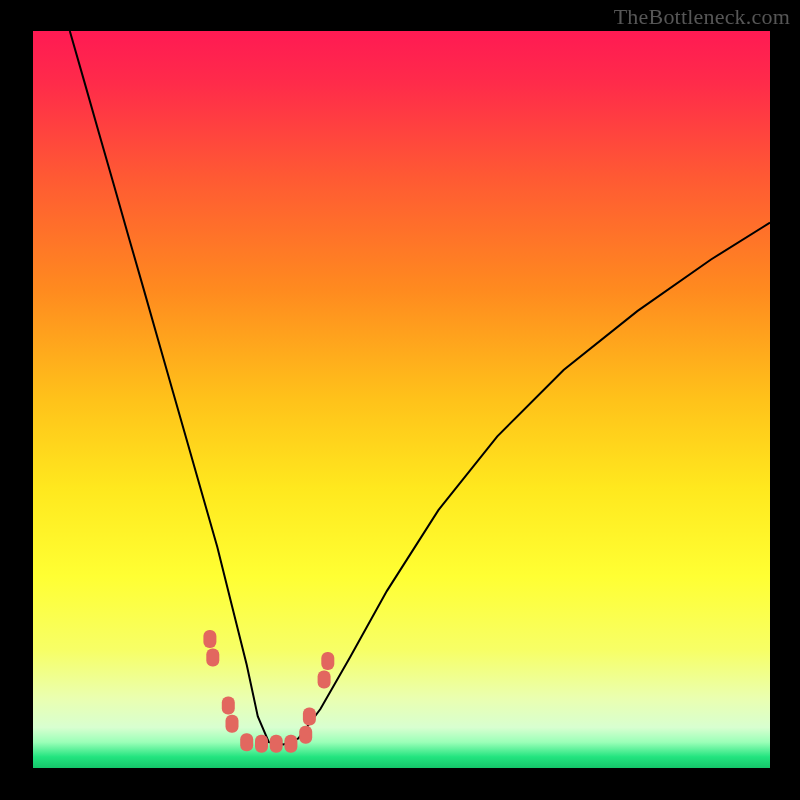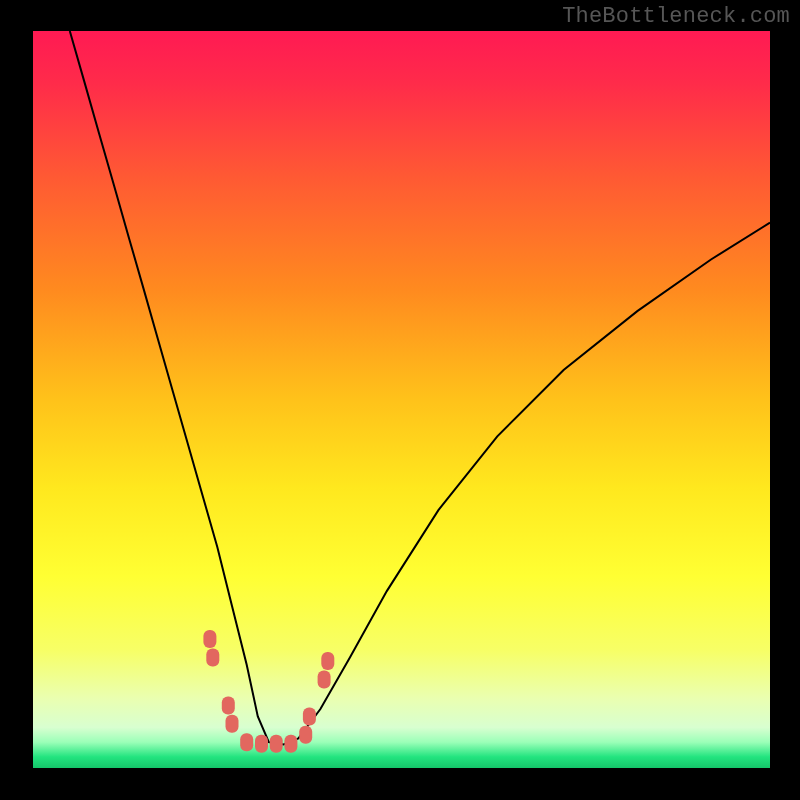--- a/index.html
+++ b/index.html
@@ -15,21 +15,21 @@
     left: 0;
     top: 0;
     width: 800px;
     height: 800px;
     background: #000;
   }
   .watermark {
     position: absolute;
     top: 4px;
     right: 10px;
-    font-family: Liberation Mono, monospace;
+    font-family: Liberation Serif, serif;
     font-size: 22px;
     color: #565656;
     font-weight: 500;
     letter-spacing: 0.2px;
   }
   svg {
     position: absolute;
     left: 0;
     top: 0;
   }

